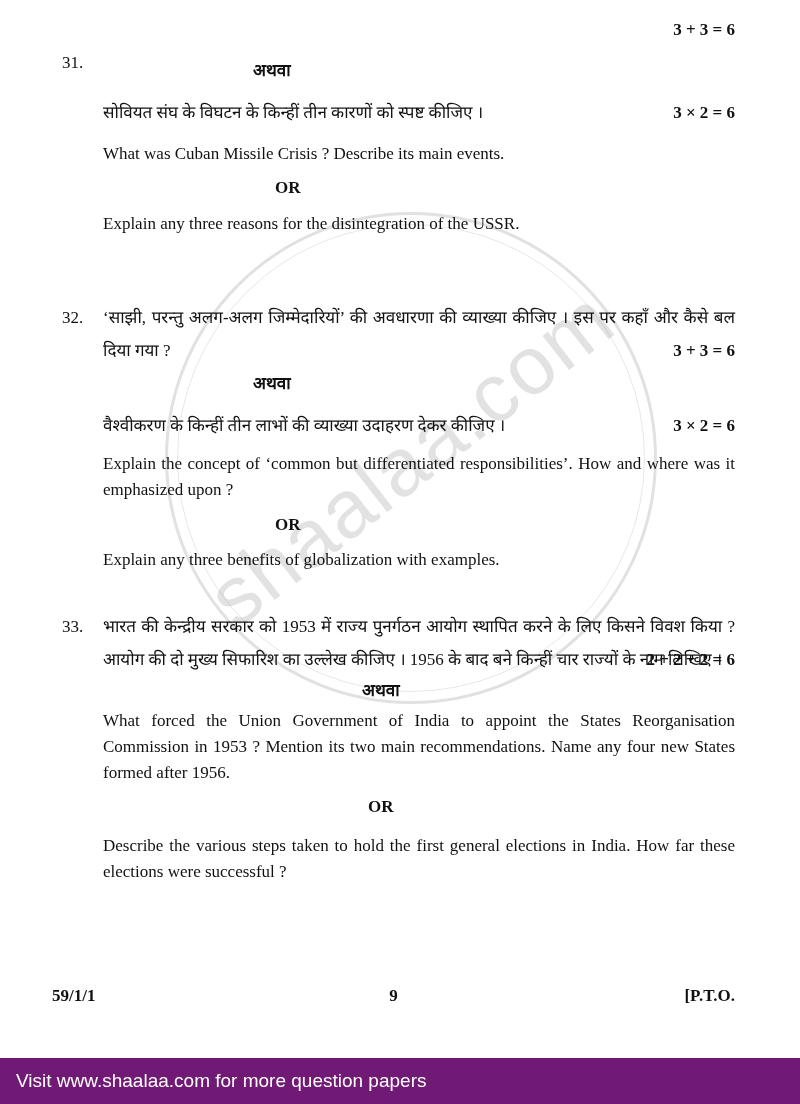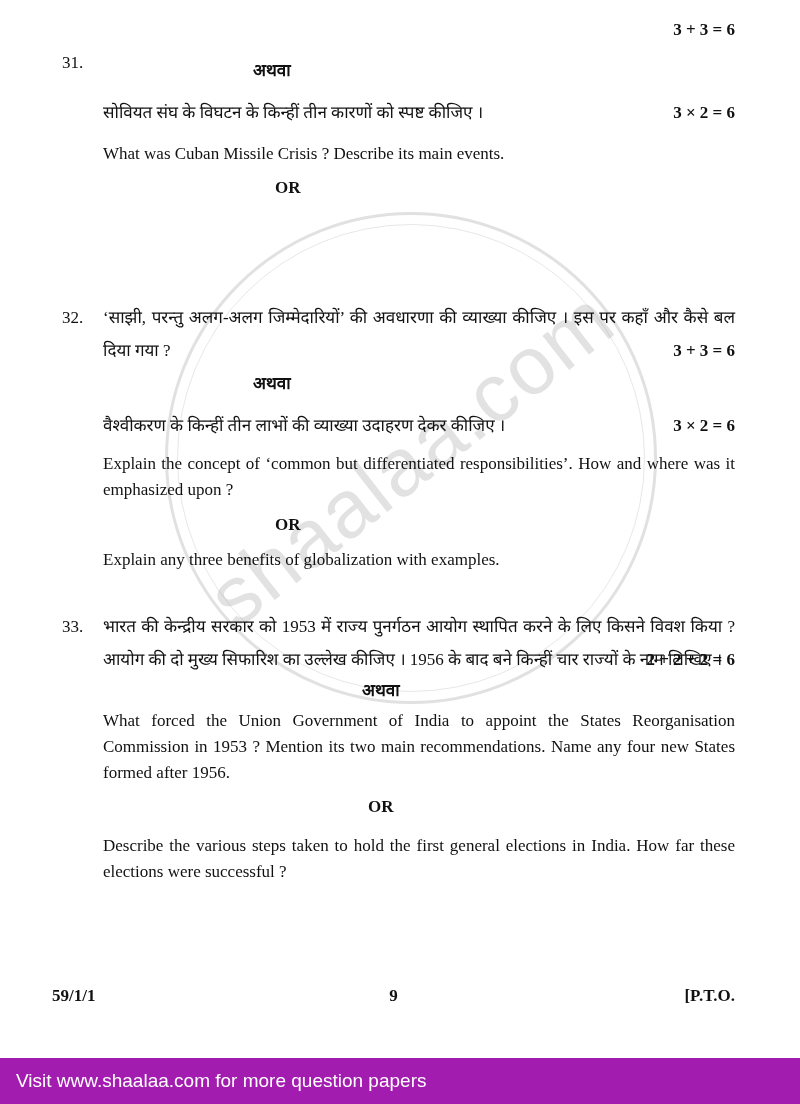--- a/index.html
+++ b/index.html
@@ -48,21 +48,21 @@
   .mt11 { margin-top:11px; }
   .mt12 { margin-top:12px; }
   
   .footer { position:absolute; left:52px; right:65px; top:986px; height:24px; z-index:2;
             font-weight:bold; font-size:17px; }
   .footer .fleft  { position:absolute; left:0; top:0; }
   .footer .fcenter{ position:absolute; left:0; right:0; top:0; text-align:center; }
   .footer .fright { position:absolute; right:0; top:0;margin-left:20px; }
   
   .bottom-bar {
-    position:absolute; left:0; right:0; bottom:0; height:46px; background:#a21caf;
+    position:absolute; left:0; right:0; bottom:0; height:46px; background:#701a75;
     display:flex; align-items:center; padding-left:16px; z-index:3;
     font-family:"Liberation Sans", sans-serif; font-size:19px; color:#fff;
   }
 </style>
 </head>
 <body>
 
 <div class="page">
 
   <div class="watermark">
@@ -77,20 +77,23 @@
     </div>
     <div class="orline ind-a mt10">अथवा</div>
     <div class="para hindi mt10">
       <span>सोवियत संघ के विघटन के किन्हीं तीन कारणों को स्पष्ट कीजिए ।</span>
       <span class="marks">3 × 2 = 6</span>
     </div>
     <div class="para eng mt12">
       <span>What was Cuban Missile Crisis ? Describe its main events.</span>
     </div>
     <div class="orline ind-b mt6">OR</div>
+    <div class="para eng mt8">
+      <span>Explain any three reasons for the disintegration of the USSR.</span>
+    </div>
   </div>
 
   <div class="qblock q32">
     <div class="para hindi">
       <span class="qnum">32.</span>
       <span>‘साझी, परन्तु अलग-अलग जिम्मेदारियों’ की अवधारणा की व्याख्या कीजिए । इस पर कहाँ और कैसे बल दिया गया ?</span>
       <span class="marks">3 + 3 = 6</span>
     </div>
     <div class="orline ind-a mt2">अथवा</div>
     <div class="para hindi mt10">

